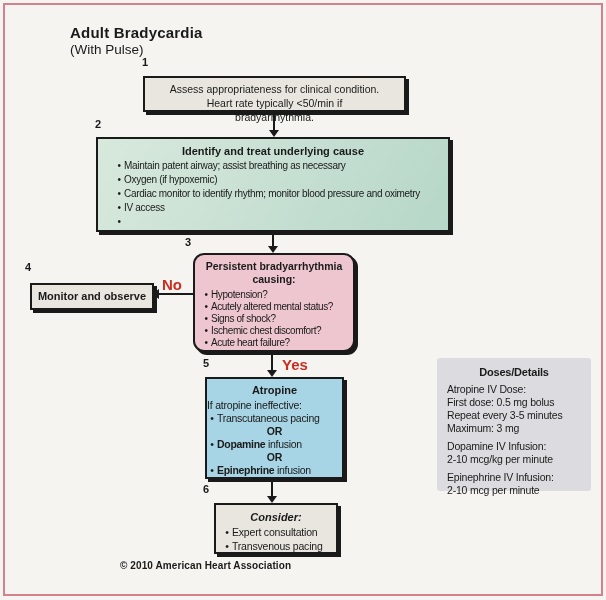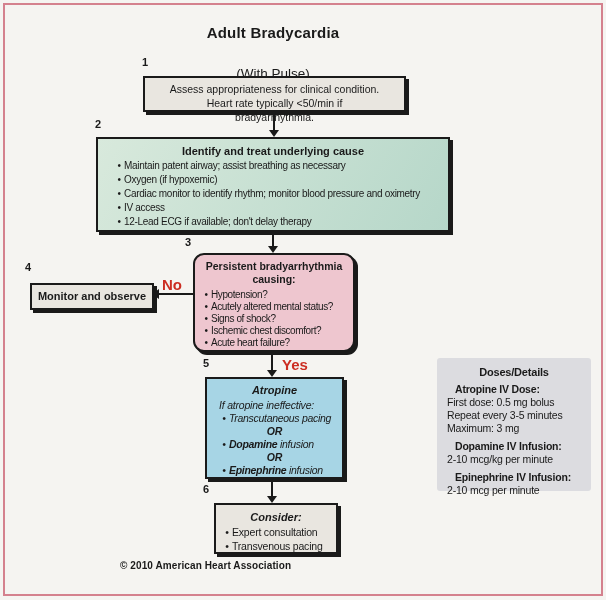--- a/index.html
+++ b/index.html
@@ -8,58 +8,58 @@
     --box-blue:#a7d5e5; --panel-gray:#dcdce0; --ink:#1a1a1a; --label-red:#cc2d22;
   }
   html,body{margin:0;padding:0;}
   .canvas{
     position:relative; width:606px; height:600px; overflow:hidden;
     background:var(--page-bg); color:var(--ink);
     font-family:"Liberation Sans","DejaVu Sans",sans-serif;
   }
   .frame{position:absolute; left:3px; top:3px; right:3px; bottom:4px;
     border:2px solid var(--frame-border); pointer-events:none;}
-  .title-wrap{position:absolute; left:70px; top:24px; width:406px; text-align:center;}
+  .title-wrap{position:absolute; left:70px; top:24px; width:406px; }
   .title{font-size:15px; font-weight:bold; line-height:18px; letter-spacing:.2px;}
-  .subtitle{font-size:13.5px; line-height:16px;margin-top:24px;}
+  .subtitle{font-size:13.5px; line-height:16px;}
   .num{position:absolute; font-size:11px; font-weight:bold;}
   .sbox{
     position:absolute; box-sizing:border-box;
     border:2px solid var(--ink); box-shadow:3px 3px 0 var(--ink);
     font-size:10.5px; line-height:14px;
   }
   .gray{background:var(--box-gray);}
   .b1{left:143px; top:76px; width:263px; height:36px; padding:4px 24px; text-align:center;}
   .b2{left:96px; top:137px; width:354px; height:95px; padding:4px 16px;
       background:linear-gradient(120deg,var(--box-green-1),var(--box-green-2));}
   .b2 .box-title{font-size:11px; font-weight:bold; text-align:center; line-height:16px;}
   .b2 .bullet{font-size:10px; line-height:14px; letter-spacing:-0.3px; white-space:nowrap;}
   .b3{left:193px; top:253px; width:162px; height:99px; padding:5px 6px;
       background:var(--box-pink); border-width:2.5px; border-radius:11px;}
   .b3 .box-title{font-size:10.5px; font-weight:bold; text-align:center; line-height:13px; margin-bottom:3px;}
   .b3 .bullet{font-size:10px; line-height:12px; letter-spacing:-0.4px; white-space:nowrap;}
   .b4{left:30px; top:283px; width:124px; height:27px; text-align:center;
       font-weight:bold; font-size:11px; line-height:22px;}
-  .b5{left:205px; top:377px; width:139px; height:102px; padding:4px 12px; background:var(--box-blue);font-style:italic;}
+  .b5{left:205px; top:377px; width:139px; height:102px; padding:4px 0; background:var(--box-blue);}
   .b5 .box-title{font-size:11px; font-weight:bold; text-align:center; line-height:15px;}
   .b5 .intro{font-size:10.5px; line-height:14px; letter-spacing:-0.2px;}
   .b5 .item{font-size:10.5px; line-height:13px; letter-spacing:-0.3px; white-space:nowrap;}
   .b5 .or{font-size:10.5px; line-height:13px; text-align:center; font-weight:bold;}
   .b6{left:214px; top:503px; width:124px; height:51px; padding:4px 6px;}
   .b6 .box-title{font-size:11px; font-weight:bold; text-align:center; line-height:16px;font-style:italic;}
   .b6 .bullet{font-size:10.5px; line-height:14px; letter-spacing:-0.2px; white-space:nowrap;}
   .bullet{display:flex;}
   .dot{flex:0 0 10px; width:10px; text-align:center;}
   .bold{font-weight:bold;}
   .panel{position:absolute; left:437px; top:358px; width:154px; height:133px;
     box-sizing:border-box; background:var(--panel-gray); border-radius:3px;
     padding:7px 10px; font-size:10.5px; line-height:13px; letter-spacing:-0.2px;}
   .panel .panel-title{font-weight:bold; font-size:11px; text-align:center; line-height:14px; margin-bottom:4px;}
   .panel .section{margin-bottom:5px;}
-  .panel .heading{font-weight:bold;margin-left:8px;}
+  .panel .heading{font-weight:normal;}
   .arrow-v{position:absolute; width:2px; background:var(--ink);}
   .head-down{position:absolute; width:0; height:0;
     border-left:5px solid transparent; border-right:5px solid transparent;
     border-top:7px solid var(--ink);}
   .arrow-h{position:absolute; height:2px; background:var(--ink);}
   .head-left{position:absolute; width:0; height:0;
     border-top:5px solid transparent; border-bottom:5px solid transparent;
     border-right:7px solid var(--ink);}
   .branch{position:absolute; font-size:15px; font-weight:bold; color:var(--label-red);}
   .footer{position:absolute; left:120px; top:560px; width:310px; text-align:left;
@@ -99,21 +99,20 @@
     <div class="bullet">
         <span class="dot">•</span>
         <span>Cardiac monitor to identify rhythm; monitor blood pressure and oximetry</span>
       </div>
     <div class="bullet">
         <span class="dot">•</span>
         <span>IV access</span>
       </div>
     <div class="bullet">
         <span class="dot">•</span>
-        <span>12-Lead ECG if available; don't delay therapy</span>
       </div>
   </div>
 
   <div class="arrow-v" style="left:272px; top:232px; height:14px;"></div>
   <div class="head-down" style="left:268px; top:246px;"></div>
 
   <div class="num" style="left:185px; top:236px;">3</div>
   <div class="sbox b3">
     <div class="box-title">Persistent bradyarrhythmia causing:</div>
     <div class="bullet">

